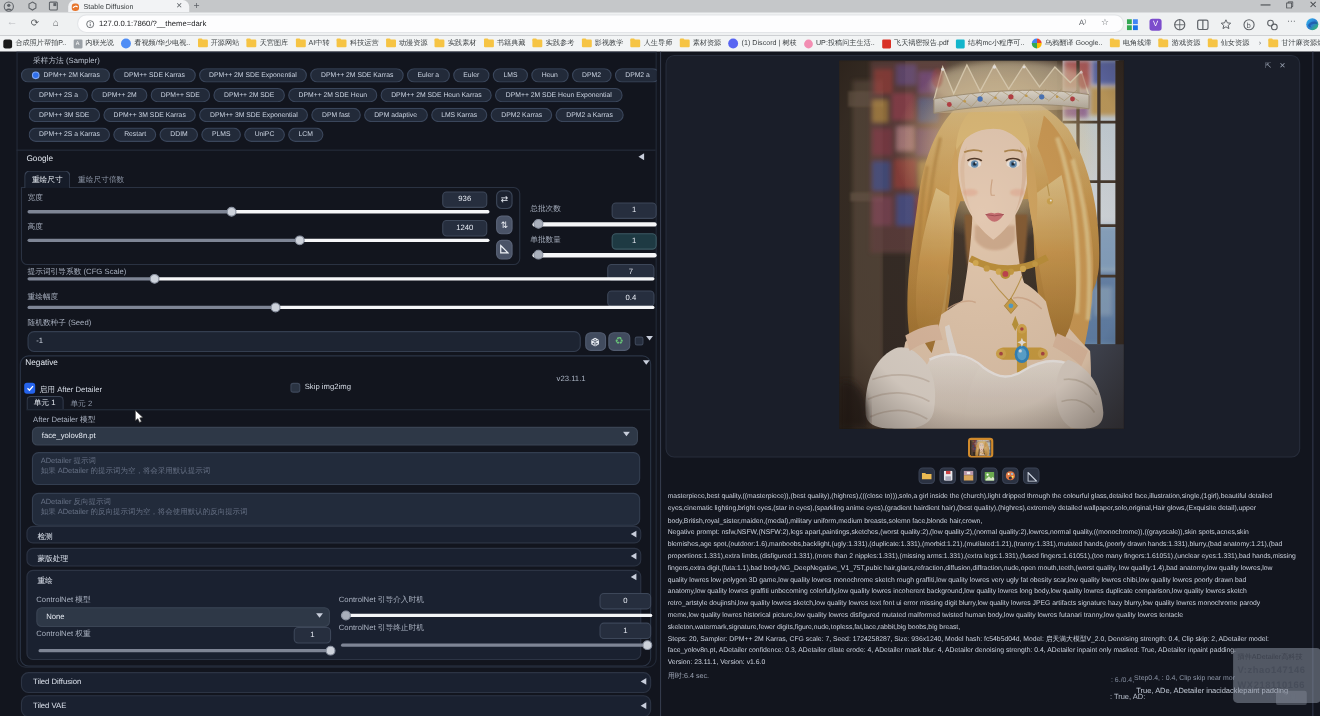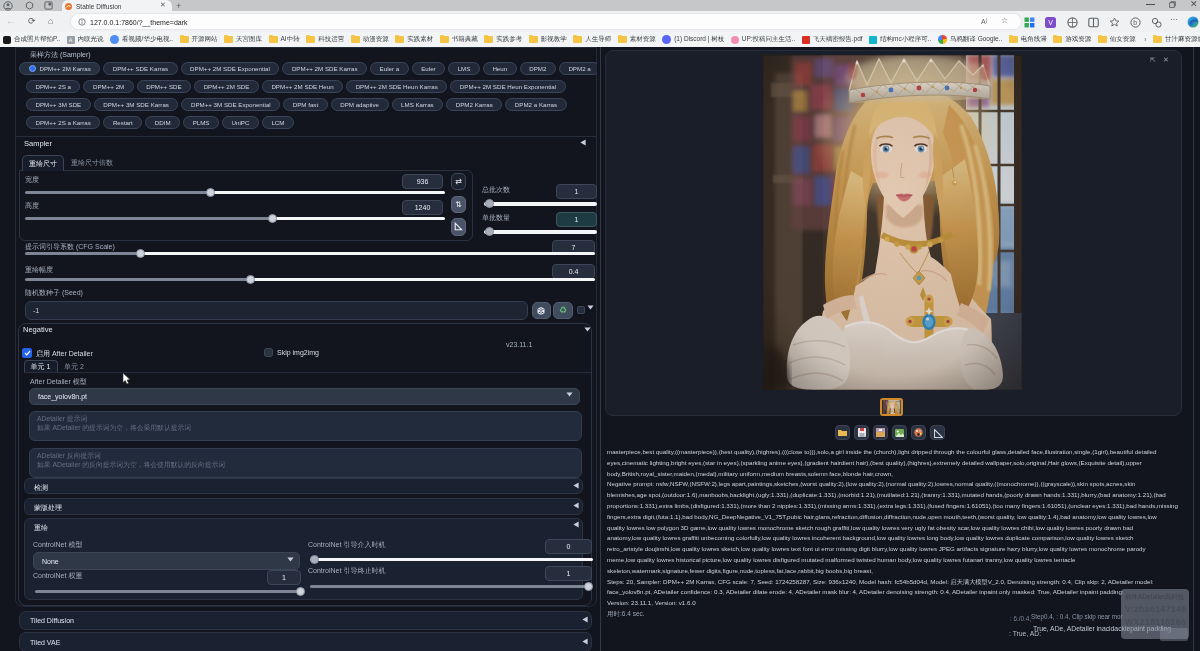--- a/index.html
+++ b/index.html
@@ -240,21 +240,21 @@
     </div>
     <div class="abs" style="left:26px;top:69px;display:flex;gap:3px;width:578px;overflow:hidden">
       <div class="chip">DPM++ 2S a Karras</div>
         <div class="chip">Restart</div>
         <div class="chip">DDIM</div>
         <div class="chip">PLMS</div>
         <div class="chip">UniPC</div>
         <div class="chip">LCM</div>
     </div>
     <div class="abs" style="left:15px;top:89px;width:581px;border-top:1px solid #262d3b"></div>
-    <div class="abs" style="left:24px;top:92px;font-size:7.5px;color:#e2e7ef">Sampler</div>
+    <div class="abs" style="left:24px;top:92px;font-size:7.5px;color:#e2e7ef">Google</div>
     <svg class="arrow" style="left:580px;top:92px" width="6" height="7" viewBox="0 0 6 7">
         <path d="M5.6 0.4 L5.6 6.6 L0.4 3.5 Z" fill="#c8cedb"></path>
       </svg>
     <div class="abs" style="left:19px;top:123px;width:454px;height:71px;border:1px solid #2a3242;border-radius:0 6px 6px 6px"></div>
     <div class="abs" style="left:22px;top:108px;width:42px;height:16px;background:#161c29;border:1px solid #3a4456;border-bottom:none;border-radius:5px 5px 0 0;color:#e8edf4;font-size:7px;text-align:center;line-height:15px">重绘尺寸</div>
     <div class="abs" style="left:71px;top:111px;font-size:7px;color:#8d96a7">重绘尺寸倍数</div>
     <div class="lbl" style="left:25px;top:128px">宽度</div>
     <div class="numbox" style="left:402px;top:127px;width:41px;height:15px">936</div>
     <div class="tgray" style="left:25px;top:143.5px;width:185px"></div>
       <div class="twhite" style="left:210px;top:143.5px;width:235px"></div>
@@ -450,21 +450,21 @@
       <div>skeleton,watermark,signature,fewer digits,figure,nude,topless,fat,lace,rabbit,big boobs,big breast,</div>
       <div>Steps: 20, Sampler: DPM++ 2M Karras, CFG scale: 7, Seed: 1724258287, Size: 936x1240, Model hash: fc54b5d04d, Model: 启天满大模型V_2.0, Denoising strength: 0.4, Clip skip: 2, ADetailer model:</div>
       <div>face_yolov8n.pt, ADetailer confidence: 0.3, ADetailer dilate erode: 4, ADetailer mask blur: 4, ADetailer denoising strength: 0.4, ADetailer inpaint only masked: True, ADetailer inpaint padding:</div>
       <div>Version: 23.11.1, Version: v1.6.0</div>
     </div>
     <div class="abs" style="left:607px;top:563px;font-size:6.5px;color:#9aa2b2">用时:6.4 sec.</div>
     <div class="abs" style="left:1010px;top:568px;font-size:6.3px;color:#7e8798">: 6./0.4,</div>
     <div class="abs" style="left:1031px;top:565.5px;font-size:6.3px;color:#8d96a7">Step0.4, : 0.4, Clip skip near mor</div>
     <div class="abs" style="left:1033px;top:578px;font-size:6.8px;color:#c3cad6">True, ADe, ADetailer inacidacklepaint padding</div>
     <div class="abs" style="left:1009px;top:582.5px;font-size:6.8px;color:#b8bfcc">: True, AD:</div>
-    <div class="abs" style="left:1121px;top:541.5px;width:68px;height:50px;background:rgba(142,150,164,0.52);border-radius:4px;overflow:hidden">
+    <div class="abs" style="left:1121px;top:541.5px;width:80px;height:50px;background:rgba(142,150,164,0.52);border-radius:4px;overflow:hidden">
       <div style="position:absolute;left:4px;top:4px;font-size:6.5px;color:#3d424e">插件ADetailer高科技</div>
       <div style="position:absolute;left:4px;top:15px;font-size:8.5px;color:#474d5a;letter-spacing:0.5px;font-weight:bold">V:zhao147146</div>
       <div style="position:absolute;left:4px;top:28px;font-size:8.5px;color:#474d5a;letter-spacing:0.5px;font-weight:bold">WX218110166</div>
       <div style="position:absolute;left:30px;top:40px;font-size:7px;color:#555b69">领取否见</div>
     </div>
     <div class="abs" style="left:1160px;top:581px;width:28px;height:13px;background:rgba(130,137,150,0.45);border-radius:2px"></div>
   </div>
 </div>
 <svg width="0" height="0" style="position:absolute">
 <defs>

